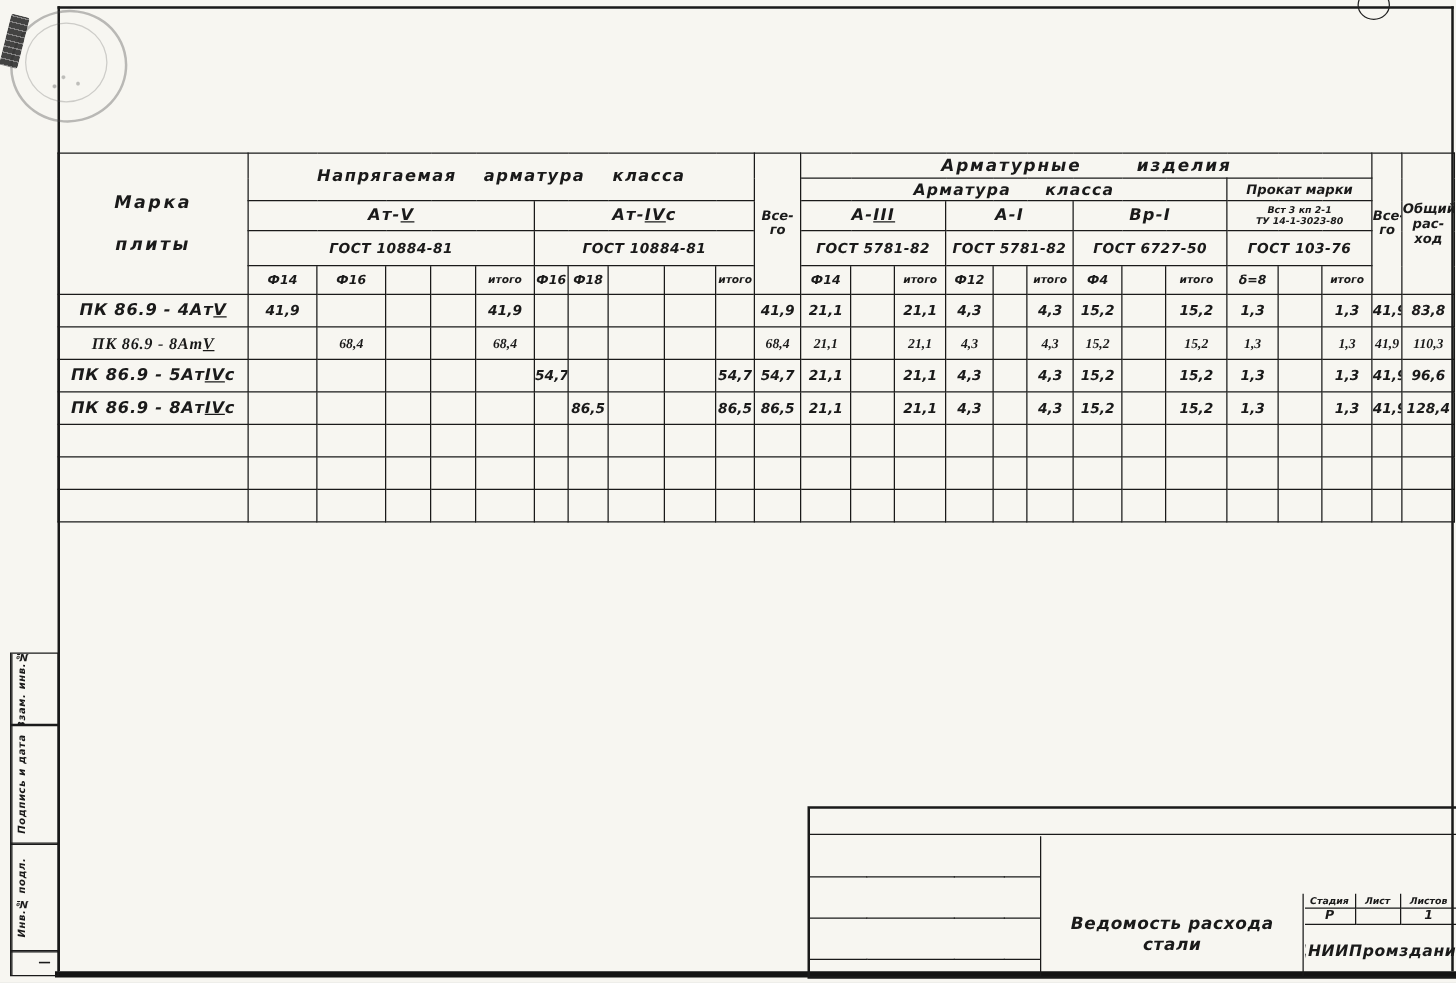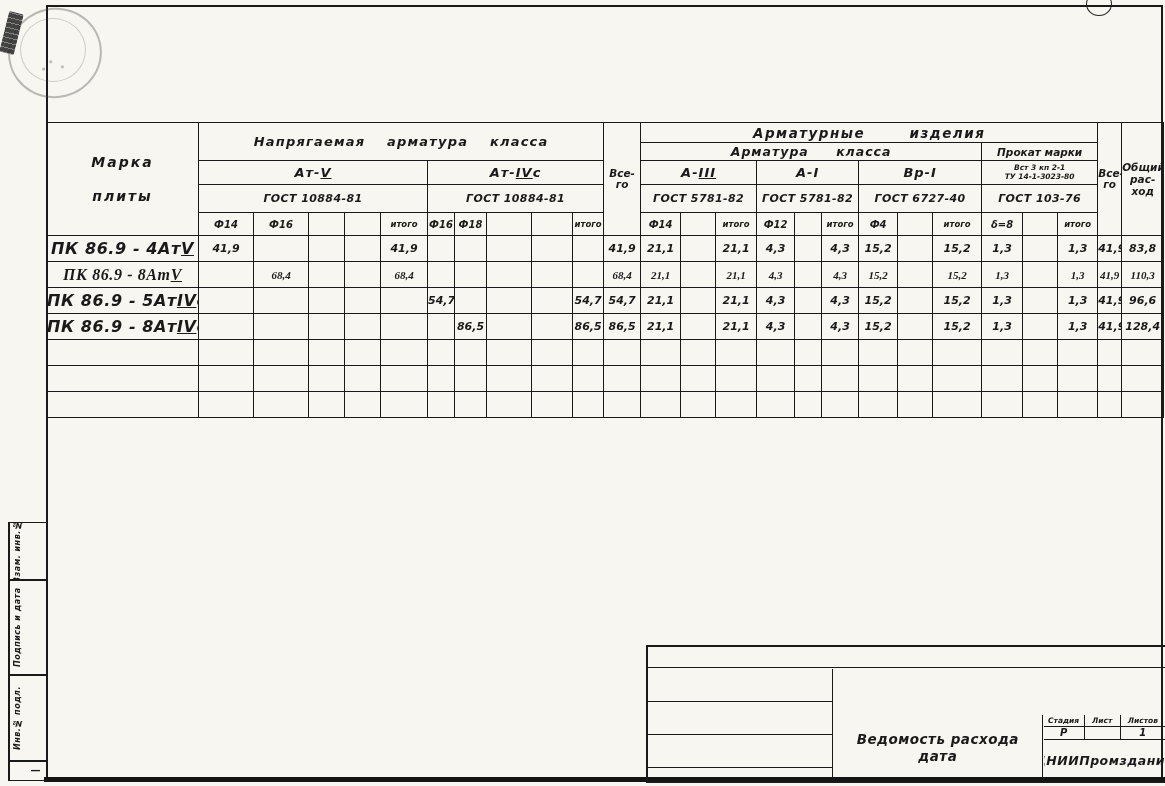--- a/index.html
+++ b/index.html
@@ -20,21 +20,21 @@
   .t-subtitle{font-size:12.5px;font-weight:bold;letter-spacing:1px;word-spacing:22px;}
   .t-subtitle2{font-size:10.5px;font-weight:bold;}
   .t-grade{font-size:13px;font-weight:bold;letter-spacing:1px;}
   .t-gost{font-size:11px;font-weight:bold;letter-spacing:.4px;text-align:left;padding-left:3px;}
   .t-phi{font-size:10px;font-weight:bold;text-align:left;padding-left:2px;}
   .t-itogo{font-size:8.5px;font-weight:bold;}
   .t-vsego{font-size:10.5px;font-weight:bold;vertical-align:bottom;padding-bottom:3px;line-height:11px;}
   .t-total{font-size:10.5px;font-weight:bold;vertical-align:bottom;padding-bottom:3px;line-height:12px;}
   .small2{font-size:7.5px;font-weight:bold;line-height:8.5px;text-align:left;padding-left:2px;}
   .t-val{font-size:11px;font-weight:bold;}
-  .t-mark{font-size:16px;font-weight:bold;letter-spacing:.6px;}
+  .t-mark{font-size:13px;font-weight:bold;letter-spacing:.6px;}
   .rom{text-decoration:underline;}
 
   
   .tb{position:absolute;left:646px;top:645px;width:517px;height:134px;border:2px solid #1a1a1a;}
   .tb-topstrip{position:absolute;left:0;top:0;width:100%;height:20px;border-bottom:1.8px solid #1a1a1a;}
   #people-grid{position:absolute;left:0;top:21.8px;bottom:0;width:184px;border-right:1.8px solid #1a1a1a;
     display:grid;grid-template-columns:46px 70px 40px 1fr;grid-template-rows:repeat(8,1fr);}
   .pcell{border-right:1.4px solid #1a1a1a;border-bottom:1.4px solid #1a1a1a;display:flex;align-items:center;
          font-style:italic;font-weight:bold;overflow:hidden;white-space:nowrap;margin-top:32px;}
   .pcell:nth-child(4n){border-right:none;}
@@ -171,21 +171,21 @@
         <td colspan="3" class="small2">
           <div>Вст 3 кп 2-1</div>
           <div>ТУ 14-1-3023-80</div>
         </td>
       </tr>
       <tr style="height:28px">
         <td colspan="5" class="t-gost">ГОСТ 10884-81</td>
         <td colspan="5" class="t-gost">ГОСТ 10884-81</td>
         <td colspan="3" class="t-gost">ГОСТ 5781-82</td>
         <td colspan="3" class="t-gost">ГОСТ 5781-82</td>
-        <td colspan="3" class="t-gost">ГОСТ 6727-40</td>
+        <td colspan="3" class="t-gost">ГОСТ 6727-50</td>
         <td colspan="3" class="t-gost">ГОСТ 103-76</td>
       </tr>
       <tr style="height:23px">
         <td class="t-phi">Ф14</td>
         <td class="t-phi">Ф16</td>
         <td></td>
         <td></td>
         <td class="t-itogo">итого</td>
         <td class="t-phi">Ф16</td>
         <td class="t-phi">Ф18</td>
@@ -470,21 +470,21 @@
         <div class="pcell name">Музыко</div>
         <div class="pcell sig">
           <svg width="30" height="11" viewBox="0 0 30 11">
             <path d="M1 8 C5 1 8 10 12 5 S18 8 22 3 S27 8 29 4" fill="none" stroke="#151515" stroke-width="1.2"></path>
           </svg>
         </div>
         <div class="pcell date"></div>
       </div>
     <div id="title-cell">
       <div>Ведомость расхода</div>
-      <div>дата</div>
+      <div>стали</div>
     </div>
     <div id="stadia">
       <div class="sd lab">Стадия</div>
       <div class="sd lab">Лист</div>
       <div class="sd lab nr">Листов</div>
       <div class="sd val">Р</div>
       <div class="sd val"></div>
       <div class="sd val nr">1</div>
       <div class="sd org">ЦНИИПромзданий</div>
     </div>

